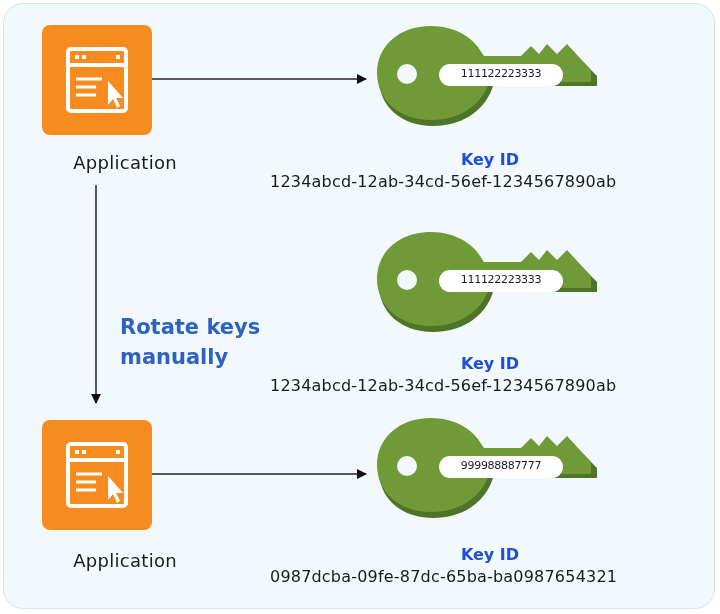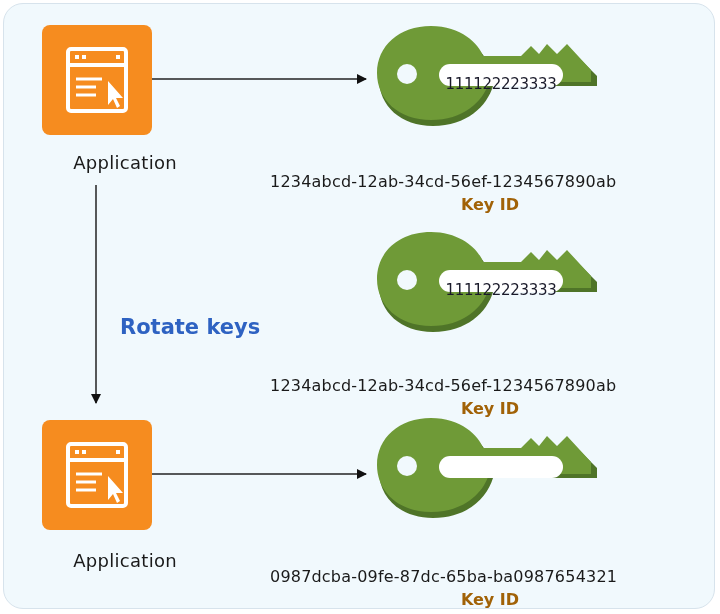--- a/index.html
+++ b/index.html
@@ -4,23 +4,23 @@
 <style>
   html, body { margin: 0; padding: 0; background: #ffffff; }
   body { width: 720px; height: 614px; position: relative; overflow: hidden;
          font-family: "DejaVu Sans", sans-serif; }
   .panel { position: absolute; left: 3px; top: 3px; width: 712px; height: 606px;
            background: #f1f9fd; border: 1.5px solid #d7e3ec; border-radius: 20px; box-sizing: border-box; }
   .app { position: absolute; width: 110px; height: 110px; background: #f68c1f; border-radius: 8px; }
   .app svg { position: absolute; left: 0; top: 0; }
   .app-label { position: absolute; width: 160px; text-align: right; font-size: 18px; color: #1a1a1a; letter-spacing: 0.3px; }
   .key { position: absolute; width: 230px; height: 110px; }
-  .key-num { position: absolute; font-family: "DejaVu Sans", sans-serif; font-size: 15px; color: #1a1a2a;
-             letter-spacing: -0.3px; text-align: center; margin-top: 8px; }
-  .keyid-title { position: absolute; width: 420px; text-align: center; font-weight: bold; font-size: 16px; color: #a16207; margin-top: 45px; }
+  .key-num { position: absolute; font-family: "DejaVu Sans", sans-serif; font-size: 11px; color: #1a1a2a;
+             letter-spacing: -0.3px; text-align: center; }
+  .keyid-title { position: absolute; width: 420px; text-align: center; font-weight: bold; font-size: 16px; color: #1d4ed8; }
   .keyid-value { position: absolute; width: 440px; text-align: left; font-size: 16px; color: #1a1a1a; letter-spacing: 0.2px; }
   .rotate { position: absolute; left: 120px; top: 264px; font-weight: bold; font-size: 21px; color: #2e62c2; line-height: 30px; margin-top: 48px; }
   svg.arrows { position: absolute; left: 0; top: 0; }
 </style>
 </head>
 <body>
 
 <div class="panel"></div>
 
 <svg class="arrows" width="720" height="614">
@@ -44,20 +44,21 @@
     <line x1="34" y1="54" x2="60" y2="54" stroke="#fff" stroke-width="3"></line>
     <line x1="34" y1="62" x2="54" y2="62" stroke="#fff" stroke-width="3"></line>
     <line x1="34" y1="70" x2="54" y2="70" stroke="#fff" stroke-width="3"></line>
     <path d="M66,56 L66,80 L71,74 L75,83 L78,81 L74,73 L81,73 Z" fill="#fff"></path>
   </svg>
 </div>
 <div class="app-label" style="left:17px; top:152px;">Application</div>
 
 <div class="rotate">
   <div>Rotate keys</div>
+  <div>manually</div>
 </div>
 
 <div class="app" style="left:42px; top:420px;">
   <svg width="110" height="110">
     <rect x="26" y="24" width="58" height="62" rx="3" fill="none" stroke="#fff" stroke-width="4"></rect>
     <line x1="26" y1="40" x2="84" y2="40" stroke="#fff" stroke-width="4"></line>
     <rect x="33" y="30" width="4" height="4" fill="#fff"></rect>
     <rect x="40" y="30" width="4" height="4" fill="#fff"></rect>
     <rect x="74" y="30" width="4" height="4" fill="#fff"></rect>
     <line x1="34" y1="54" x2="60" y2="54" stroke="#fff" stroke-width="3"></line>
@@ -92,15 +93,16 @@
 <div class="keyid-title" style="left:280px; top:354px;">Key ID</div>
 <div class="keyid-value" style="left:270px; top:376px;">1234abcd-12ab-34cd-56ef-1234567890ab</div>
 
 <div class="key" style="left:375px; top:414px;">
   <svg width="230" height="110">
     <path d="M58,10 C88,10 108,28 112,40 L150,40 L160,30 L168,38 L176,28 L186,38 L196,28 L222,54 L222,64 L118,64 C112,84 92,104 58,104 C26,104 4,84 4,57 C4,30 26,10 58,10 Z" fill="#4f7428"></path>
     <path d="M56,4 C86,4 104,22 108,34 L146,34 L156,24 L164,32 L172,22 L182,32 L192,22 L216,48 L216,60 L114,60 C108,80 88,98 56,98 C24,98 2,78 2,51 C2,24 24,4 56,4 Z" fill="#6f9a37"></path>
     <circle cx="32" cy="52" r="10" fill="#f1f9fd"></circle>
     <rect x="64" y="42" width="124" height="22" rx="11" fill="#ffffff"></rect>
   </svg>
+  <div class="key-num" style="left:64px; top:45px; width:124px;">999988887777</div>
 </div>
 <div class="keyid-title" style="left:280px; top:545px;">Key ID</div>
 <div class="keyid-value" style="left:270px; top:567px;">0987dcba-09fe-87dc-65ba-ba0987654321</div>
 
 </body></html>

